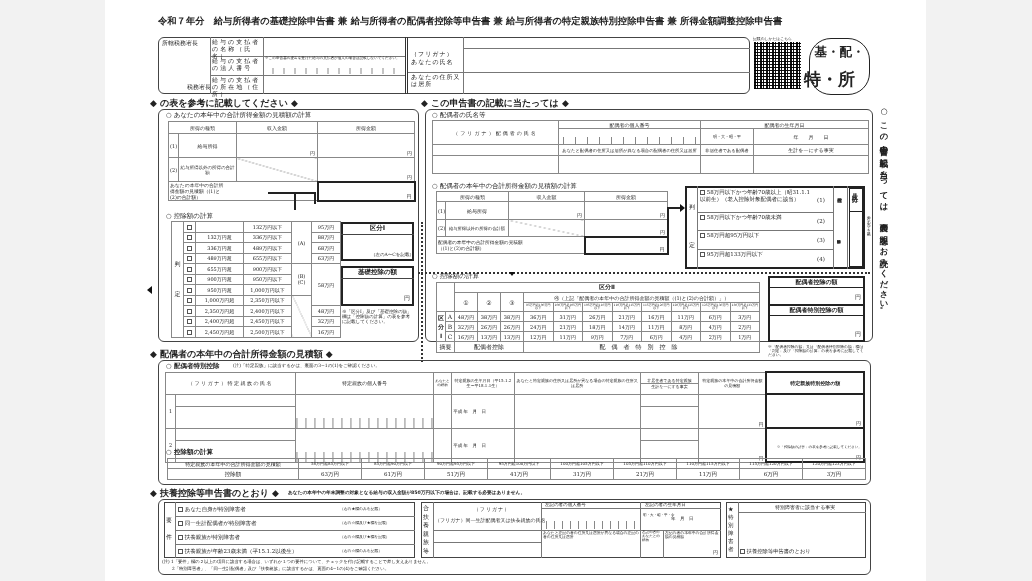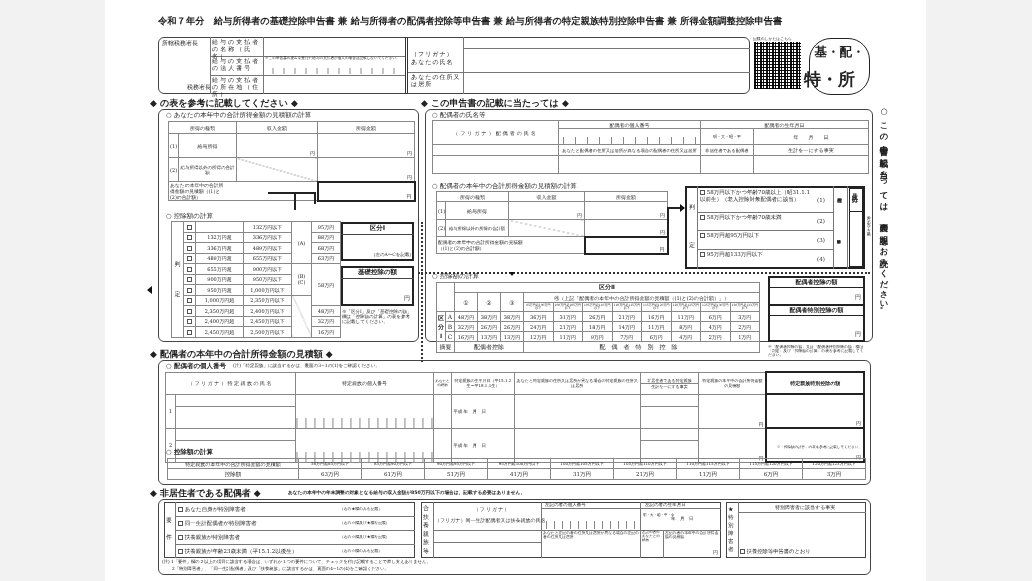--- a/index.html
+++ b/index.html
@@ -410,21 +410,21 @@
   <div class="line-h" style="left:663px;top:304px;width:97px;border-top:2px solid #222"></div>
   <div class="abs bold" style="left:663px;top:306px;width:97px;text-align:center;font-size:6px">配偶者特別控除の額</div>
   <div class="line-h" style="left:663px;top:315px;width:97px;border-color:#222"></div>
   <div class="abs" style="left:665px;top:316px;width:93px;height:24px">
       <span class="yen" style="font-size:6px">円</span>
     </div>
   <div class="tiny abs" style="left:663px;top:333px;width:97px;white-space:normal;font-size:3.8px;margin-top:12px">※「配偶者控除の額」又は「配偶者特別控除の額」欄は「判定」及び「控除額の計算」の表を参考に記載してください。</div>
 
   <div class="sec-title" style="left:45px;top:348px">◆ 配偶者の本年中の合計所得金額の見積額 ◆</div>
   <div class="box" style="left:53px;top:360px;width:713px;height:125px"></div>
-  <div class="sub bold" style="left:61px;top:362px;font-size:6.5px">○ 配偶者の個人番号</div>
+  <div class="sub bold" style="left:61px;top:362px;font-size:6.5px">○ 配偶者特別控除</div>
   <div class="tiny abs" style="left:128px;top:364px">(注)「特定親族」に該当するかは、裏面の3−1の(1)をご確認ください。</div>
 
   <table style="left:60px;top:371px;width:700px">
     <colgroup>
         <col style="width:8px">
         <col style="width:92px">
         <col style="width:106px">
         <col style="width:14px">
         <col style="width:48px">
         <col style="width:97px">
@@ -517,21 +517,21 @@
           <td style="font-size:5.5px">41万円</td>
           <td style="font-size:5.5px">31万円</td>
           <td style="font-size:5.5px">21万円</td>
           <td style="font-size:5.5px">11万円</td>
           <td style="font-size:5.5px">6万円</td>
           <td style="font-size:5.5px">3万円</td>
         </tr>
       </tbody>
   </table>
 
-  <div class="sec-title" style="left:45px;top:487px">◆ 非居住者である配偶者 ◆</div>
+  <div class="sec-title" style="left:45px;top:487px">◆ 扶養控除等申告書のとおり ◆</div>
   <div class="tiny abs bold" style="left:183px;top:490px;font-size:4.7px">あなたの本年中の年末調整の対象となる給与の収入金額が850万円以下の場合は、記載する必要はありません。</div>
   <div class="box" style="left:53px;top:499px;width:713px;height:76px"></div>
 
   <div class="abs" style="left:59px;top:502px;width:251px;height:56px;border:1.5px solid #444"></div>
   <div class="t abs" style="left:61px;top:517px">要</div>
   <div class="t abs" style="left:61px;top:534px">件</div>
   <div class="line-v" style="left:70px;top:502px;height:56px"></div>
   <div id="requirements">
       <div class="abs t" style="left:73px;top:506px;font-size:5.5px"><span class="cb"></span> <span>あなた自身が特別障害者</span></div>
       <div class="abs tiny" style="left:235px;top:507px;font-size:3.8px">（右の★欄のみを記載）</div>

